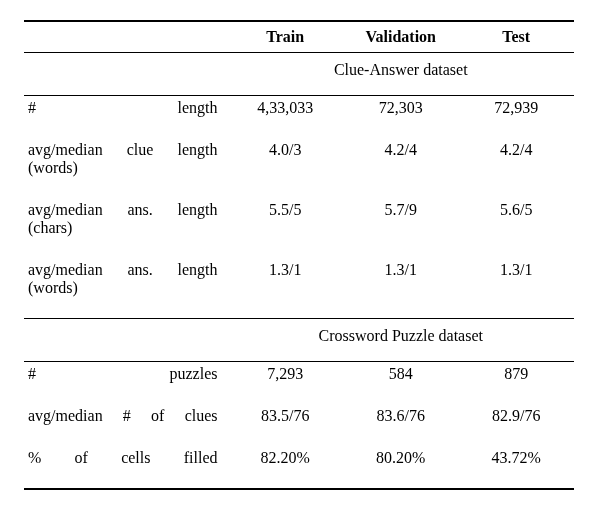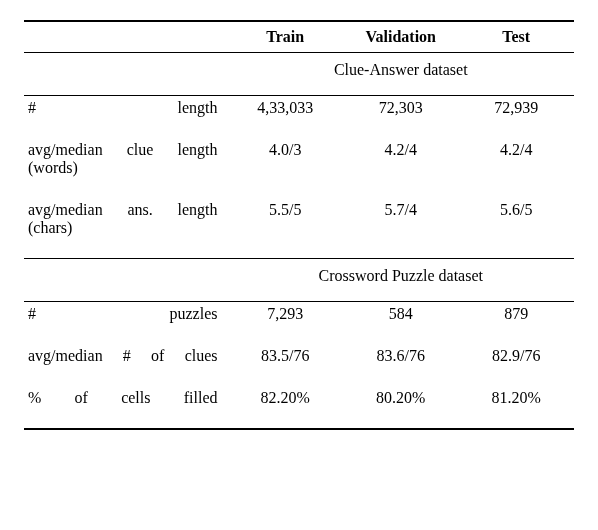--- a/index.html
+++ b/index.html
@@ -81,22 +81,28 @@
     </tr>
     <tr>
       <td class="row-label">avg/median clue length (words)</td>
       <td>4.0/3</td>
       <td>4.2/4</td>
       <td>4.2/4</td>
     </tr>
     <tr>
       <td class="row-label">avg/median ans. length (chars)</td>
       <td>5.5/5</td>
-      <td>5.7/4</td>
+      <td>5.7/9</td>
       <td>5.6/5</td>
+    </tr>
+    <tr>
+      <td class="row-label">avg/median ans. length (words)</td>
+      <td>1.3/1</td>
+      <td>1.3/1</td>
+      <td>1.3/1</td>
     </tr>
 
     <tr class="section-row rule-mid">
       <td></td>
       <td colspan="3">Crossword Puzzle dataset</td>
     </tr>
 
     <tr class="rule-mid">
       <td class="row-label"># puzzles</td>
       <td>7,293</td>
@@ -106,16 +112,16 @@
     <tr>
       <td class="row-label">avg/median # of clues</td>
       <td>83.5/76</td>
       <td>83.6/76</td>
       <td>82.9/76</td>
     </tr>
     <tr class="rule-bottom">
       <td class="row-label">% of cells filled</td>
       <td>82.20%</td>
       <td>80.20%</td>
-      <td>81.20%</td>
+      <td>43.72%</td>
     </tr>
   </tbody>
 </table>
 
 </body></html>

